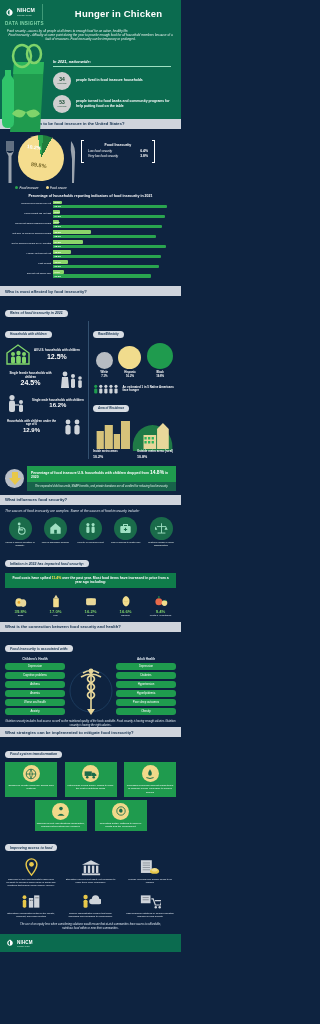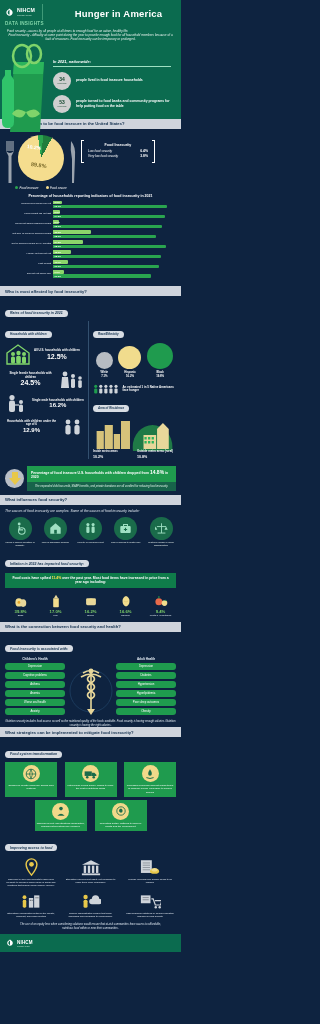--- a/index.html
+++ b/index.html
@@ -178,21 +178,21 @@
         <svg width="9" height="9" viewBox="0 0 20 20">
             <path d="M10 1C7 4 3 5 3 10c0 4 3 7 7 7s7-3 7-7c0-5-4-6-7-9z" fill="#ffffff"></path>
             <path d="M10 4c-2 2-4 3-4 6.2 0 2.6 1.8 4.6 4 4.6z" fill="#0b6b4f"></path>
           </svg>
       </span>
       <span class="logo-txt">
         <div class="logo-nihcm">NIHCM</div>
         <div class="logo-sub">FOUNDATION</div>
       </span>
       <span class="logo-divider"></span>
-      <div class="title">Hunger in America</div>
+      <div class="title">Hunger in Chicken</div>
     </div>
     <div class="logo-di">DATA INSIGHTS</div>
     <div class="defs">
       <p class="first">Food security - access by all people at all times to enough food for an active, healthy life.</p>
       <p>Food insecurity - difficulty at some point during the year to provide enough food for all household members because of a lack of resources. Food insecurity can be temporary or prolonged.</p>
     </div>
   </div>
 
   <div class="stats">
     <svg class="bagart" viewBox="0 0 52 120">

